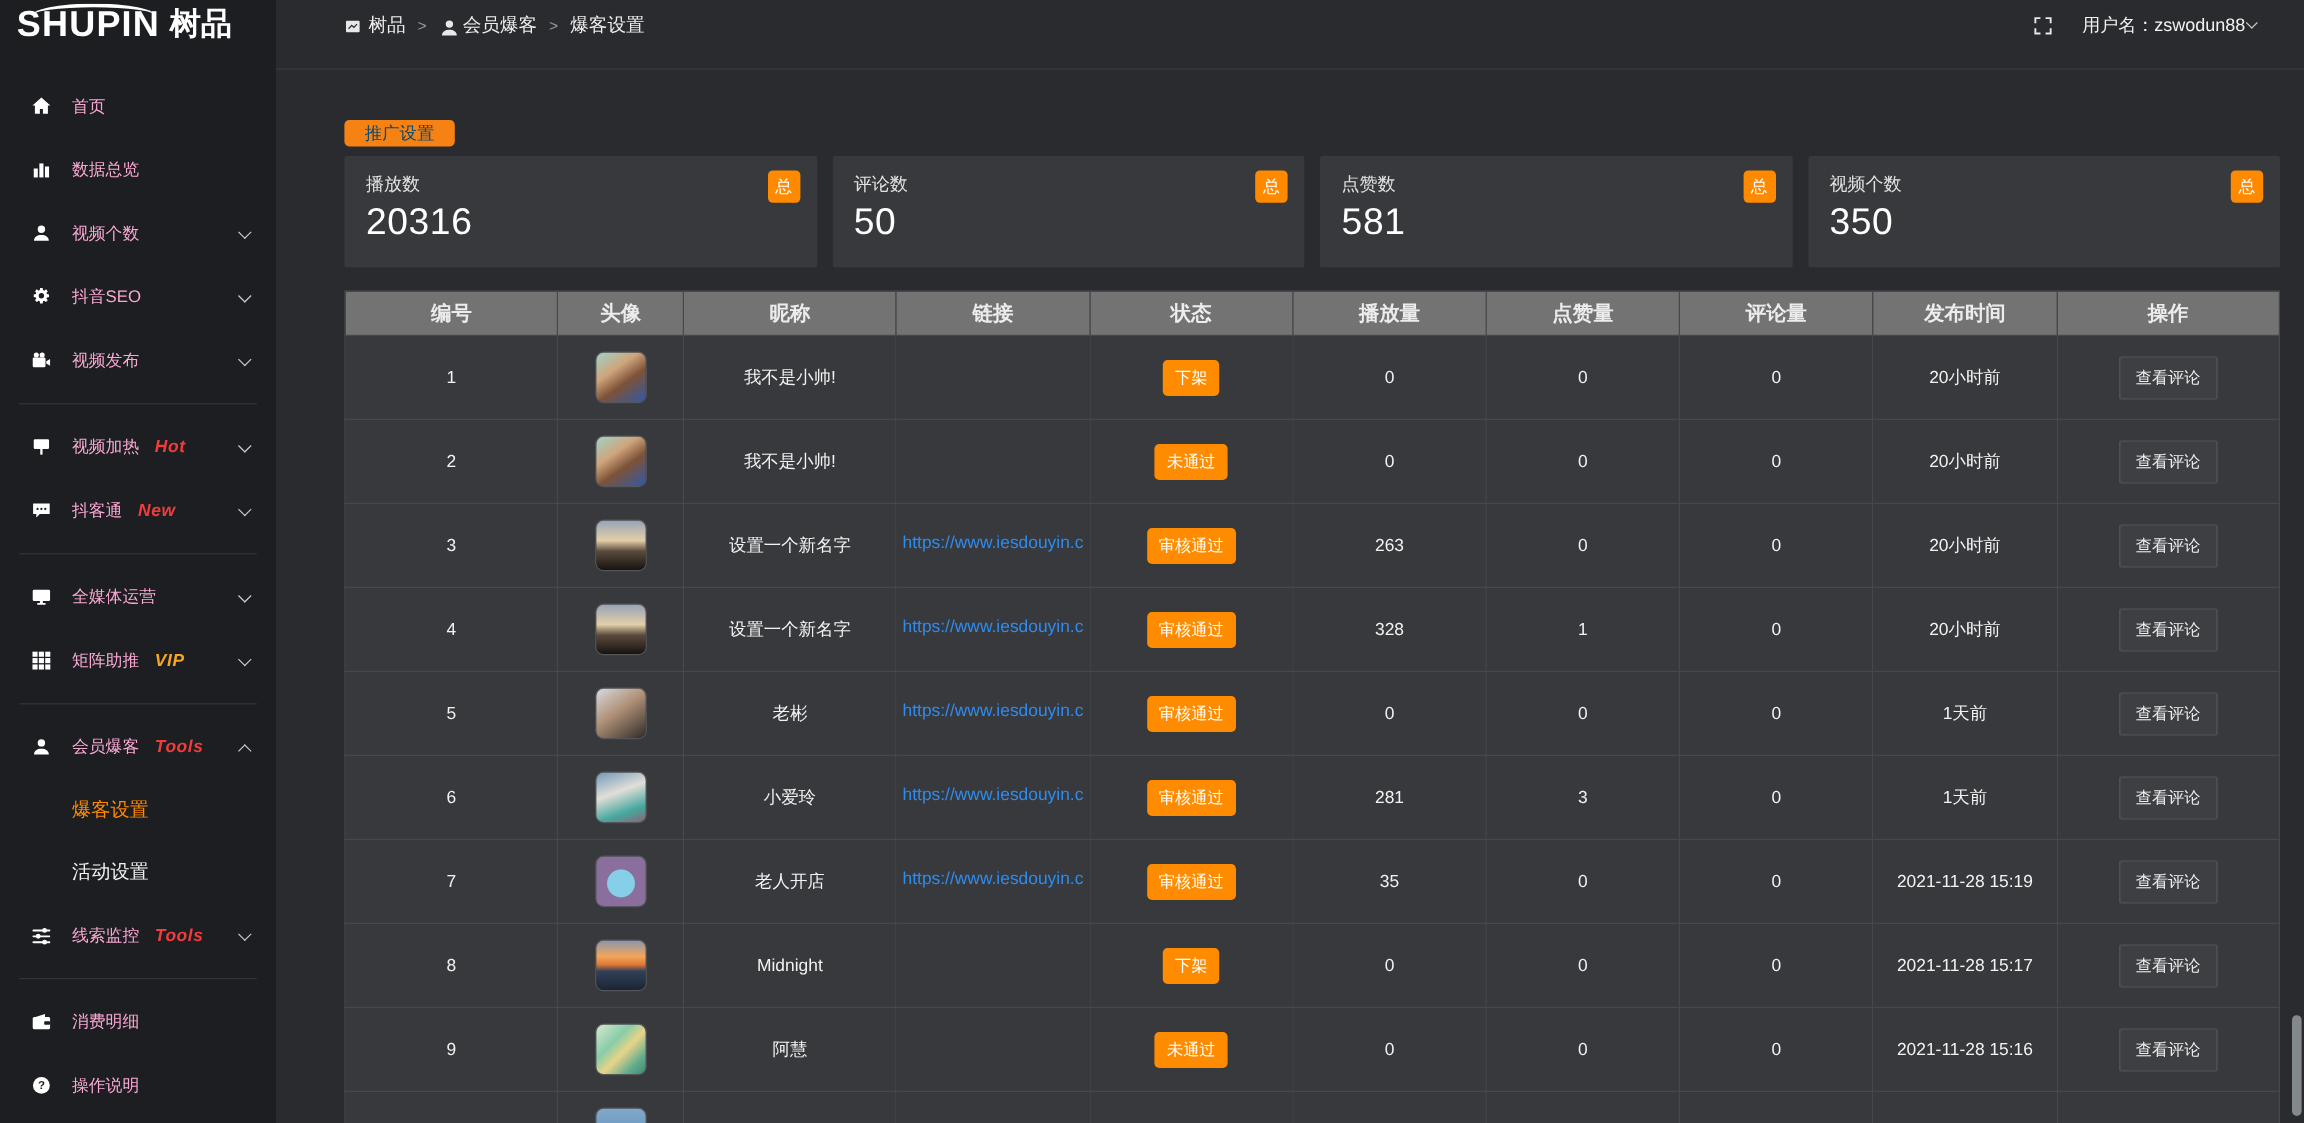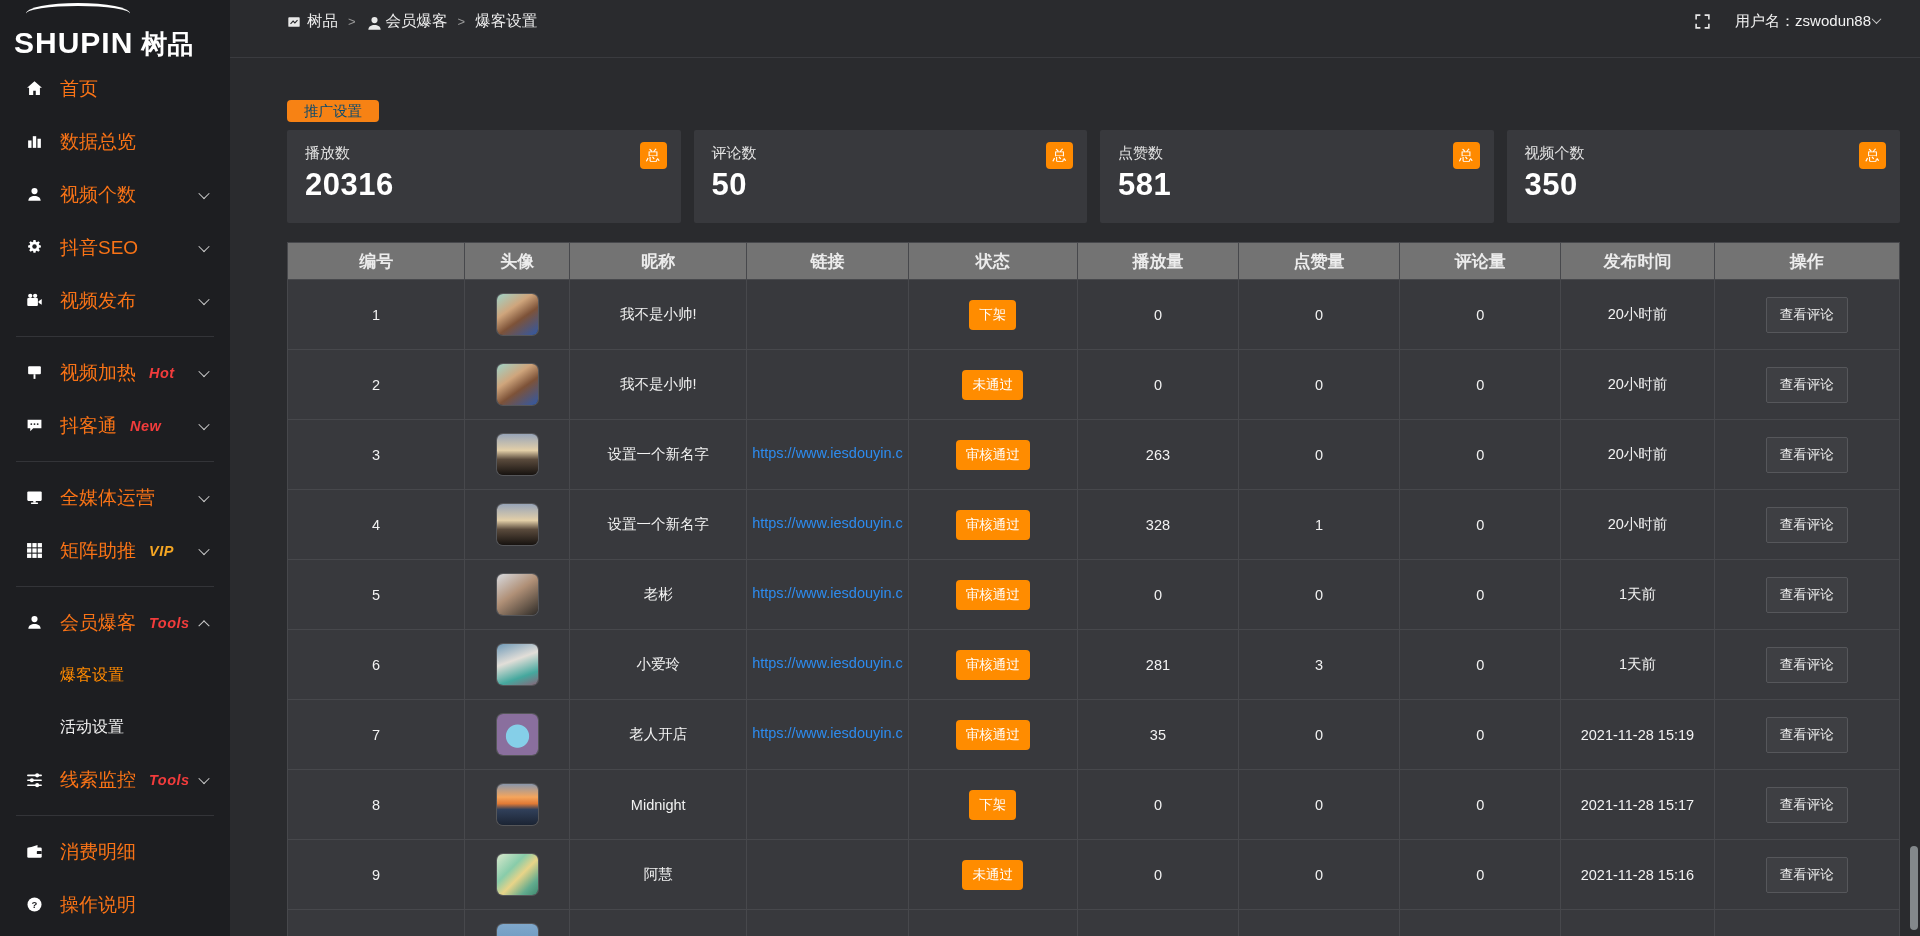--- a/index.html
+++ b/index.html
@@ -4,27 +4,27 @@
 <style>
   html,body{margin:0;padding:0}
   body{
     width:1920px;height:936px;overflow:hidden;position:relative;
     background:#2a2b2e;color:#fff;
     font-family:"Liberation Sans","DejaVu Sans",sans-serif;
   }
   svg{display:block}
   
   .sidebar{position:absolute;left:0;top:0;width:230px;height:936px;background:#1d1e21;z-index:3}
-  .logo{height:52px;display:flex;align-items:flex-end;padding:6px 0 4px 14px;position:relative}
+  .logo{height:52px;display:flex;align-items:flex-start;padding:6px 0 4px 14px;position:relative}
   .logo-arc{position:absolute;left:26px;top:3px;width:104px;height:18px;border-top:3px solid #fff;border-radius:50%}
   .logo-en{font-size:30px;font-weight:800;letter-spacing:1px;line-height:1}
   .logo-cn{font-size:26px;font-weight:700;margin-left:8px;line-height:1.05}
   .nav-item{display:flex;align-items:center;height:53px;padding:0 22px 0 26px;cursor:pointer}
   .nav-icon{width:17px;height:17px;margin-right:17px;color:#fff;flex:none}
-  .nav-label{font-size:19px;color:#f97316;white-space:nowrap}
+  .nav-label{font-size:14px;color:#f9a8d4;white-space:nowrap}
   .nav-tag{margin-left:13px;font-size:14.5px;font-style:italic;font-weight:bold;letter-spacing:.5px}
   .tag-red{color:#f23c3c}
   .tag-gold{color:#f5a623}
   .nav-chev{margin-left:auto}
   .chev{display:inline-block;width:7px;height:7px;border-right:1.5px solid #ccc;border-bottom:1.5px solid #ccc;transform:rotate(45deg) translate(-1px,-1px)}
   .chev.up{transform:rotate(-135deg) translate(-2px,-2px)}
   .nav-divider{height:1px;background:#333438;margin:9px 16px}
   .sub-item{height:52px;display:flex;align-items:center;padding-left:60px;font-size:16px;color:#f0f0f0;cursor:pointer}
   .sub-item.active{color:#ff8a00}
   
@@ -38,21 +38,21 @@
   .fs-icon{width:17px;height:17px;color:#e8e8e8;cursor:pointer}
   .username{display:flex;align-items:center;gap:2px;font-size:15px;color:#f2f2f2;cursor:pointer;white-space:nowrap}
   .username .chev{width:6px;height:6px;margin-top:-3px}
   
   .content{position:absolute;left:230px;top:58px;right:0;bottom:0;padding:42px 20px 0 57px;box-sizing:border-box;overflow:hidden}
   .promo-btn{background:#f78214;color:#0c4a6e;border:none;border-radius:4px;height:22px;padding:0 17px;
     font-size:14.5px;cursor:pointer;font-family:Liberation Sans, sans-serif;display:block}
   .stats{display:flex;gap:13px;margin-top:8px}
   .stat-card{flex:1;height:93px;background:#38393d;border-radius:2px;position:relative;padding:14px 18px;box-sizing:border-box}
   .stat-label{font-size:15px;color:#e3e3e3}
-  .stat-value{font-size:31px;color:#fff;margin-top:4px;font-weight:700;letter-spacing:.5px}
+  .stat-value{font-size:31px;color:#fff;margin-top:4px;font-weight:400;letter-spacing:.5px}
   .stat-badge{position:absolute;top:12px;right:14px;width:27px;height:27px;background:#ff8a00;border-radius:4px;
     display:flex;align-items:center;justify-content:center;font-size:14px;color:#fff}
   
   .data-table{width:100%;margin-top:19px;border-collapse:collapse;table-layout:fixed}
   .data-table th{height:36px;background:#737373;font-weight:700;font-size:17px;color:#ececec}
   .data-table td{height:69px;background:#38393d;font-size:14.5px;color:#f2f2f2;text-align:center;overflow:hidden;white-space:nowrap}
   .data-table th,.data-table td{border:1px solid #47484c;padding:0 4px}
   .avatar{width:41px;height:41px;border-radius:6px;margin:0 auto;box-shadow:0 0 0 1px rgba(255,255,255,.15)}
   .av-boy{background:linear-gradient(145deg,#9fd3c7 0%,#cfa57c 35%,#7d5238 60%,#2f59a8 100%)}
   .av-dusk{background:linear-gradient(180deg,#97a4b8 0%,#e3cfa8 40%,#5a4a3c 62%,#171310 100%)}

